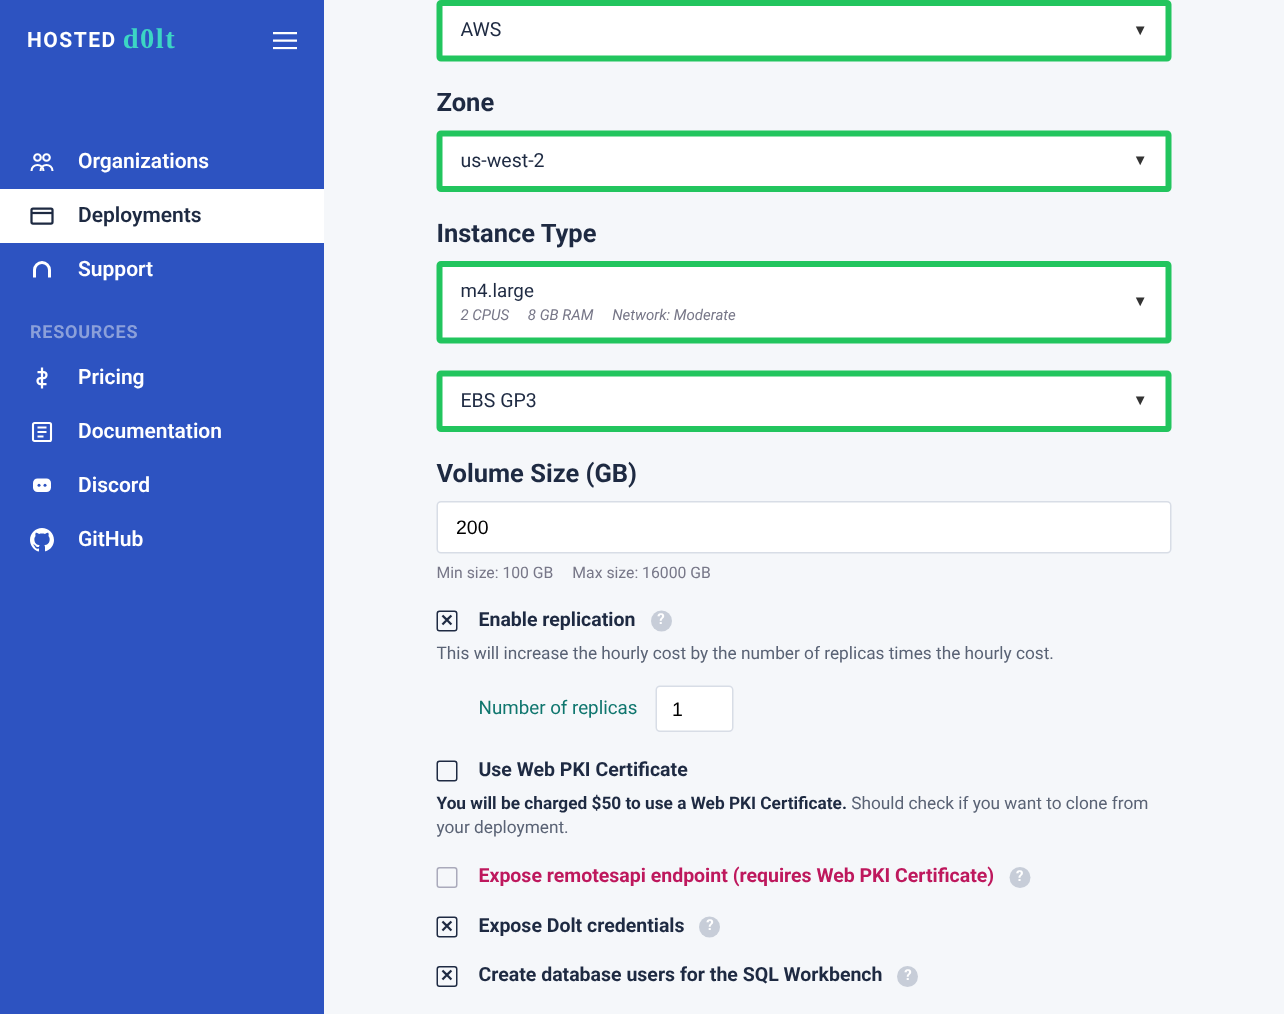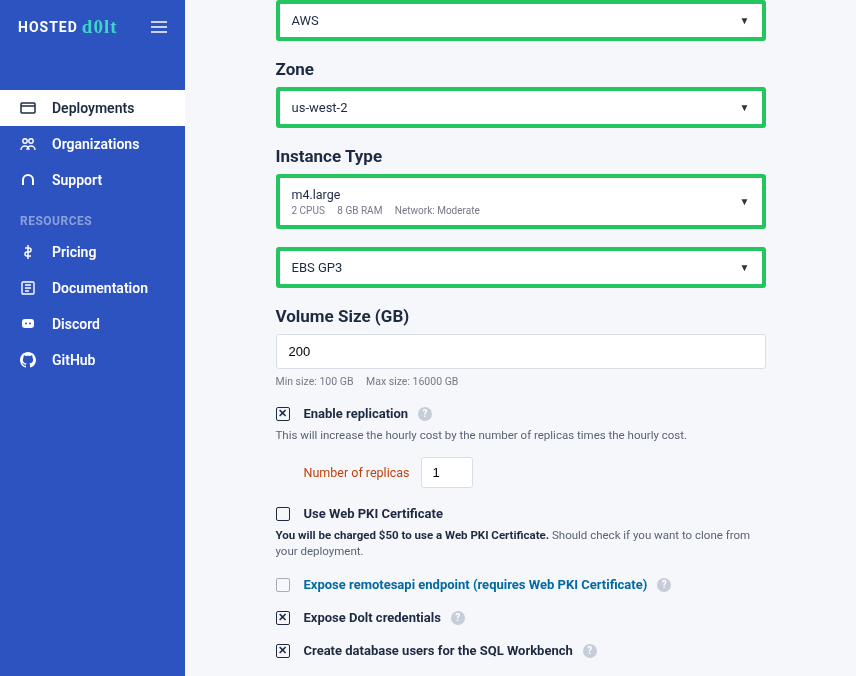--- a/index.html
+++ b/index.html
@@ -1,18 +1,18 @@
 <!DOCTYPE html>
 <html><head>
   <meta charset="utf-8">
   <style>
     * { margin: 0; padding: 0; box-sizing: border-box; }
     body { font-family: -apple-system, BlinkMacSystemFont, "Segoe UI", Roboto, sans-serif; background: #f5f7fa; color: #1e2a42; width: 856px; height: 676px; overflow: hidden; display: flex; }
     
-    .sidebar { width: 185px; background: #2d53c1; color: #fff; display: flex; flex-direction: column; flex-shrink: 0; }
+    .sidebar { width: 216px; background: #2d53c1; color: #fff; display: flex; flex-direction: column; flex-shrink: 0; }
     .sidebar-header { display: flex; align-items: center; justify-content: space-between; padding: 16px 18px; }
     .logo { display: flex; align-items: center; font-weight: 700; letter-spacing: 1px; font-size: 16px; }
     .logo-hosted { color: #fff; margin-right: 4px; font-size: 14px; }
     .logo-dolt { color: #3cd6c4; font-family: Liberation Serif, serif; font-size: 19px; font-weight: 800; text-align: center; }
     .hamburger { cursor: pointer; }
     .hamburger svg { display: block; }
     
     .nav-section { margin-top: 36px; }
     .nav-item { display: flex; align-items: center; padding: 10px 20px; font-size: 14px; font-weight: 600; cursor: pointer; color: #fff; }
     .nav-item.active { background: #fff; color: #1e2a42; }
@@ -22,39 +22,39 @@
     .resources-title { padding: 16px 20px 6px; font-size: 12px; font-weight: 700; color: #8ba0da; letter-spacing: 0.5px; }
     
     .main { flex: 1; overflow-y: auto; padding: 0 30px 30px; }
     .form-section { margin: 0 auto; max-width: 490px; padding-top: 0; }
     
     .field { margin-bottom: 18px; }
     .field-label { font-size: 17px; font-weight: 700; color: #1e2a42; margin-bottom: 8px; display: block; }
     .select { display: flex; align-items: center; justify-content: space-between; border: 4px solid #22c55e; border-radius: 3px; background: #fff; padding: 9px 12px; font-size: 13px; cursor: pointer; }
     .select .caret { font-size: 10px; color: #333; }
     .select-multi .primary { font-size: 12.5px; color: #1e2a42; }
-    .select-multi .secondary { font-size: 10px; color: #778; margin-top: 3px; }
+    .select-multi .secondary { font-size: 10px; color: #778; margin-top: 3px; font-style: italic; }
     .select-multi .secondary span { margin-right: 10px; }
     
     .text-input { border: 1px solid #d8dde6; border-radius: 3px; background: #fff; padding: 9px 12px; font-size: 13px; width: 100%; color: #000000; }
     .hint { font-size: 10.5px; color: #778; margin-top: 6px; }
     .hint span { margin-right: 10px; }
     
     .check-row { display: flex; align-items: center; margin-bottom: 6px; }
     .checkbox { width: 14px; height: 14px; border: 1.5px solid #1e2a42; border-radius: 2px; margin-right: 14px; display: flex; align-items: center; justify-content: center; cursor: pointer; flex-shrink: 0; }
     .checkbox.checked::before { content: "✕"; font-size: 11px; line-height: 1; font-weight: 700; color: #1e2a42; }
     .checkbox.disabled { border-color: #aab; cursor: not-allowed; }
     .check-label { font-size: 13px; font-weight: 700; color: #1e2a42; }
-    .check-label.disabled-text { color: #0369a1; }
+    .check-label.disabled-text { color: #be185d; }
     .help-icon { width: 14px; height: 14px; border-radius: 50%; background: #c7cdd8; color: #fff; font-size: 10px; font-weight: 700; display: flex; align-items: center; justify-content: center; margin-left: 10px; cursor: pointer; }
     .sub-text { font-size: 11.5px; color: #5a6375; margin-bottom: 14px; line-height: 1.4; }
     .sub-text .strong { font-weight: 700; color: #1e2a42; }
     
     .replica-row { display: flex; align-items: center; margin-left: 28px; margin-bottom: 18px; }
-    .replica-label { font-size: 12.5px; color: #c2410c; margin-right: 12px; }
+    .replica-label { font-size: 12.5px; color: #0f766e; margin-right: 12px; }
     .small-input { border: 1px solid #d8dde6; border-radius: 3px; background: #fff; padding: 7px 10px; font-size: 13px; width: 52px; }
     
     .check-block { margin-bottom: 18px; }
     
     .cost-box { border: 1px solid #d8dde6; border-radius: 3px; background: #fff; padding: 16px 16px; margin-top: 24px; margin-bottom: 30px; }
   </style>
 </head>
 <body>
 
 <div class="sidebar">
@@ -64,38 +64,38 @@
       <span class="logo-dolt">d0lt</span>
     </div>
     <div class="hamburger">
       <svg width="16" height="12" viewBox="0 0 16 12">
           <path d="M0 1h16M0 6h16M0 11h16" stroke="#fff" stroke-width="1.5"></path>
         </svg>
     </div>
   </div>
 
   <div class="nav-section">
-    <div class="nav-item active">
-      <span class="icon">
-          <svg viewBox="0 0 16 16">
-            <rect x="1" y="3" width="14" height="10" rx="1" fill="none" stroke="currentColor" stroke-width="1.5"></rect>
-            <path d="M1 6h14" stroke="currentColor" stroke-width="1.5"></path>
-          </svg>
-        </span>
-      <span>Deployments</span>
-    </div>
     <div class="nav-item">
       <span class="icon">
           <svg viewBox="0 0 16 16">
             <circle cx="5" cy="5" r="2.2" fill="none" stroke="currentColor" stroke-width="1.4"></circle>
             <circle cx="11" cy="5" r="2.2" fill="none" stroke="currentColor" stroke-width="1.4"></circle>
             <path d="M1 14c0-2.5 2-4 4-4s4 1.5 4 4M7 14c0-2.5 2-4 4-4s4 1.5 4 4" fill="none" stroke="currentColor" stroke-width="1.4"></path>
           </svg>
         </span>
       <span>Organizations</span>
+    </div>
+    <div class="nav-item active">
+      <span class="icon">
+          <svg viewBox="0 0 16 16">
+            <rect x="1" y="3" width="14" height="10" rx="1" fill="none" stroke="currentColor" stroke-width="1.5"></rect>
+            <path d="M1 6h14" stroke="currentColor" stroke-width="1.5"></path>
+          </svg>
+        </span>
+      <span>Deployments</span>
     </div>
     <div class="nav-item">
       <span class="icon">
           <svg viewBox="0 0 16 16">
             <path d="M2 8a6 6 0 0 1 12 0v2h-2V8a4 4 0 0 0-8 0v2H2V8z M2 10h2v3H2zM12 10h2v3h-2z" fill="currentColor"></path>
           </svg>
         </span>
       <span>Support</span>
     </div>
   </div>

